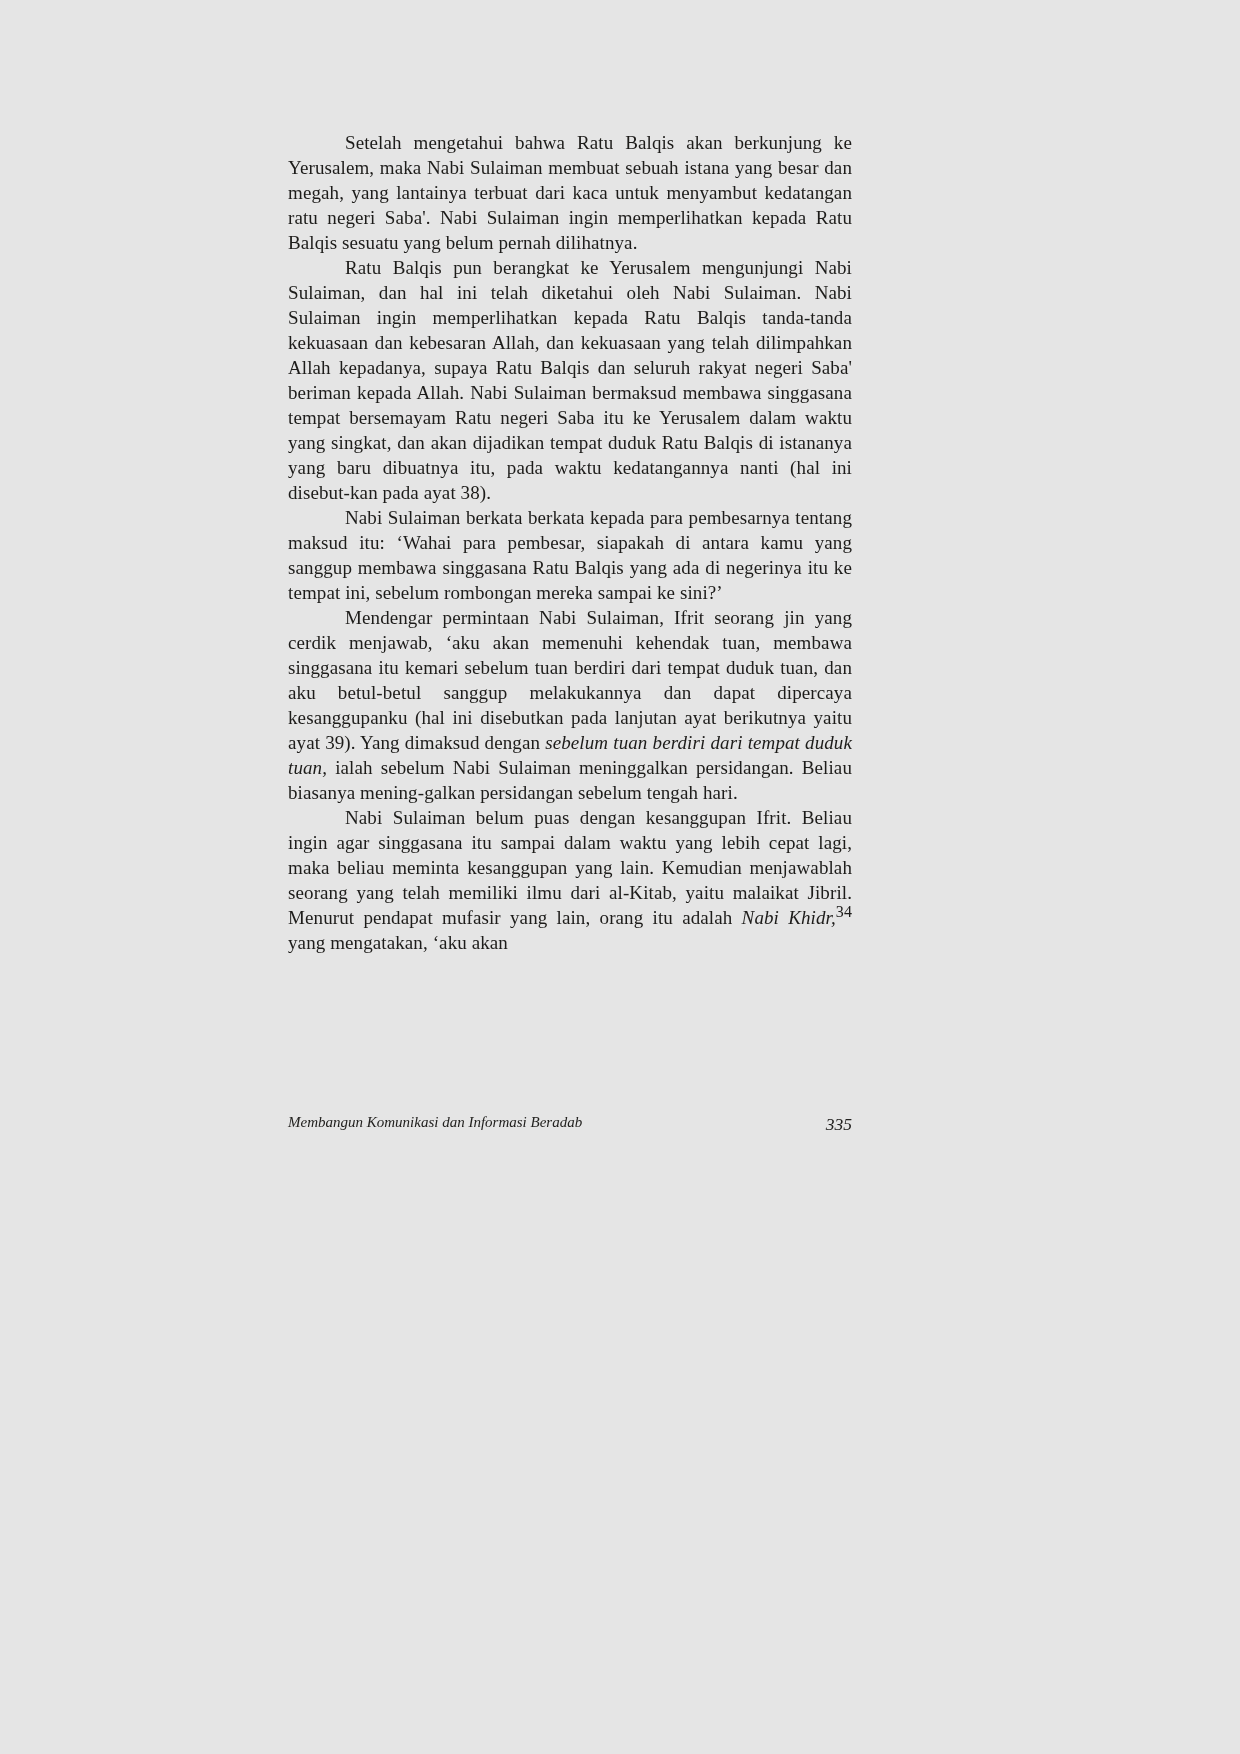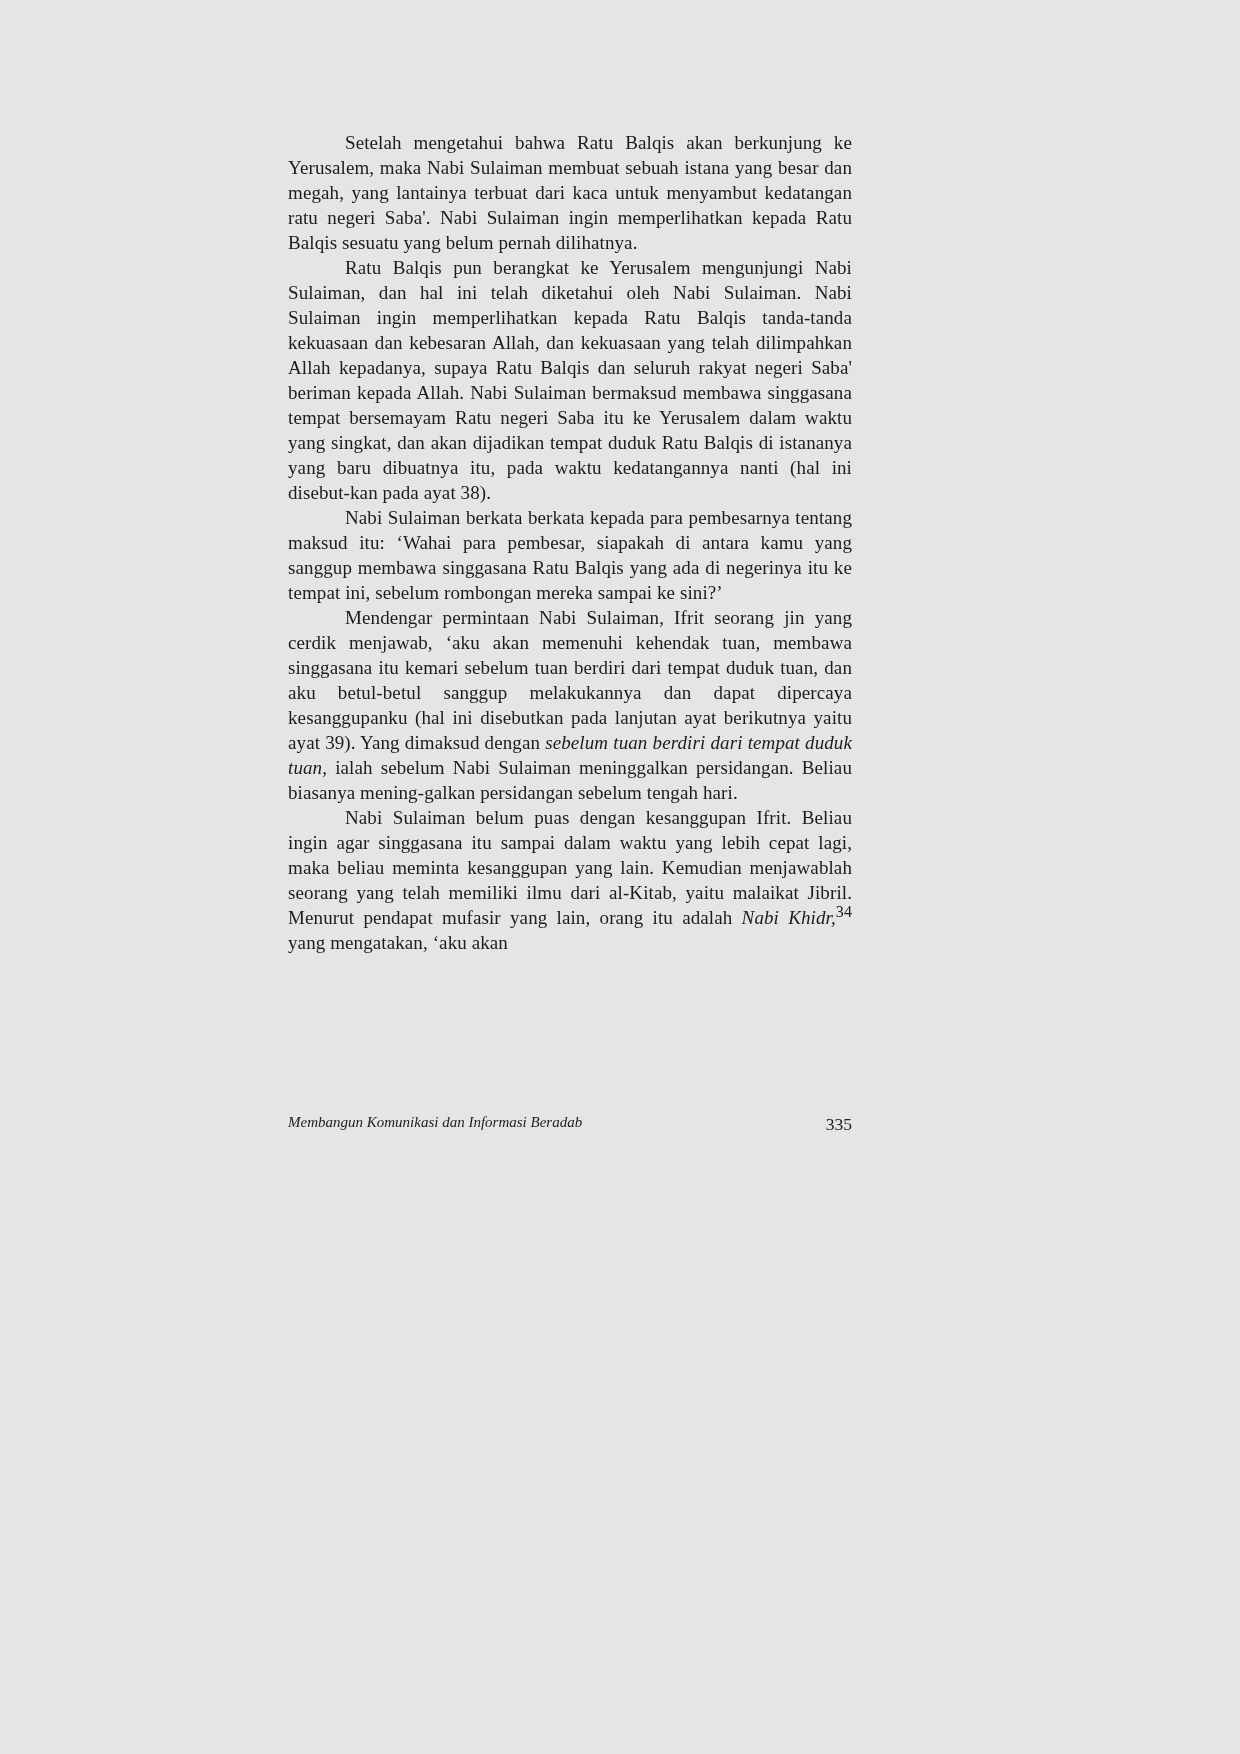--- a/index.html
+++ b/index.html
@@ -50,20 +50,21 @@
     align-items: flex-start;
   }
   .footer-title {
     font-style: italic;
     font-size: 15px;
     color: #22211f;
   }
   .page-num {
     font-size: 17.5px;
     color: #22211f;
+    font-style: italic;
   }
 </style>
 </head>
 <body>
 
 <div class="page">
 
   <div class="text-block" id="text-block">
       <p class="para"><span>Setelah mengetahui bahwa Ratu Balqis akan berkunjung ke Yerusalem, maka Nabi Sulaiman membuat sebuah istana yang besar dan megah, yang lantainya terbuat dari kaca untuk menyambut kedatangan ratu negeri Saba'. Nabi Sulaiman ingin memperlihatkan kepada Ratu Balqis sesuatu yang belum pernah dilihatnya.</span></p>
       <p class="para"><span>Ratu Balqis pun berangkat ke Yerusalem mengunjungi Nabi Sulaiman, dan hal ini telah diketahui oleh Nabi Sulaiman. Nabi Sulaiman ingin memperlihatkan kepada Ratu Balqis tanda-tanda kekuasaan dan kebesaran Allah, dan kekuasaan yang telah dilimpahkan Allah kepadanya, supaya Ratu Balqis dan seluruh rakyat negeri Saba' beriman kepada Allah. Nabi Sulaiman bermaksud membawa singgasana tempat bersemayam Ratu negeri Saba itu ke Yerusalem dalam waktu yang singkat, dan akan dijadikan tempat duduk Ratu Balqis di istananya yang baru dibuatnya itu, pada waktu kedatangannya nanti (hal ini disebut-kan pada ayat 38).</span></p>

